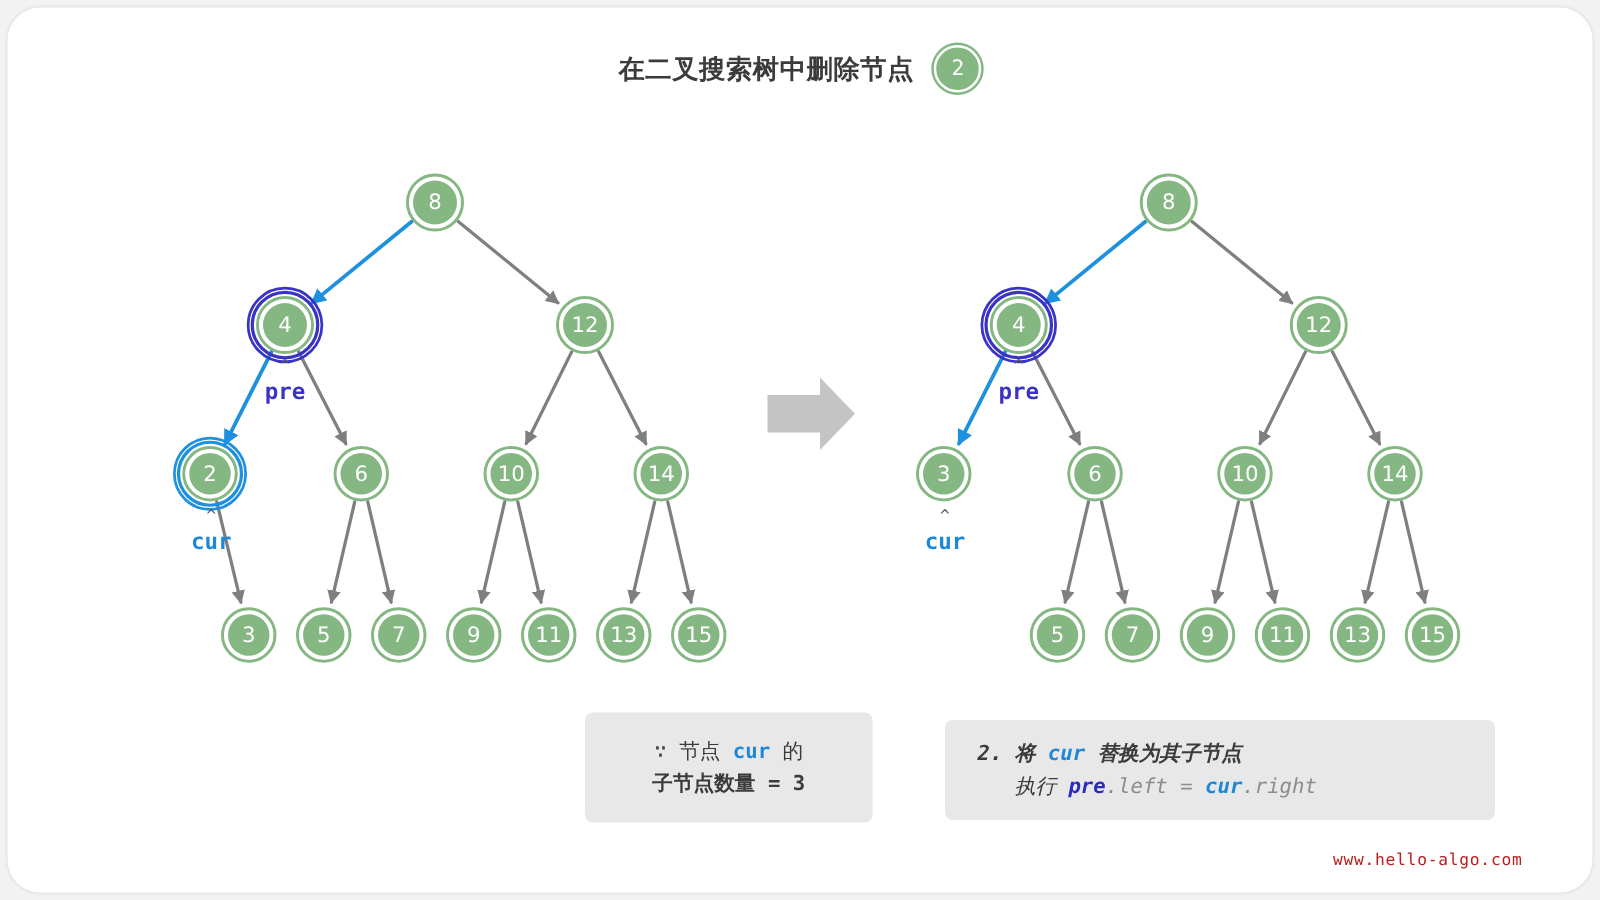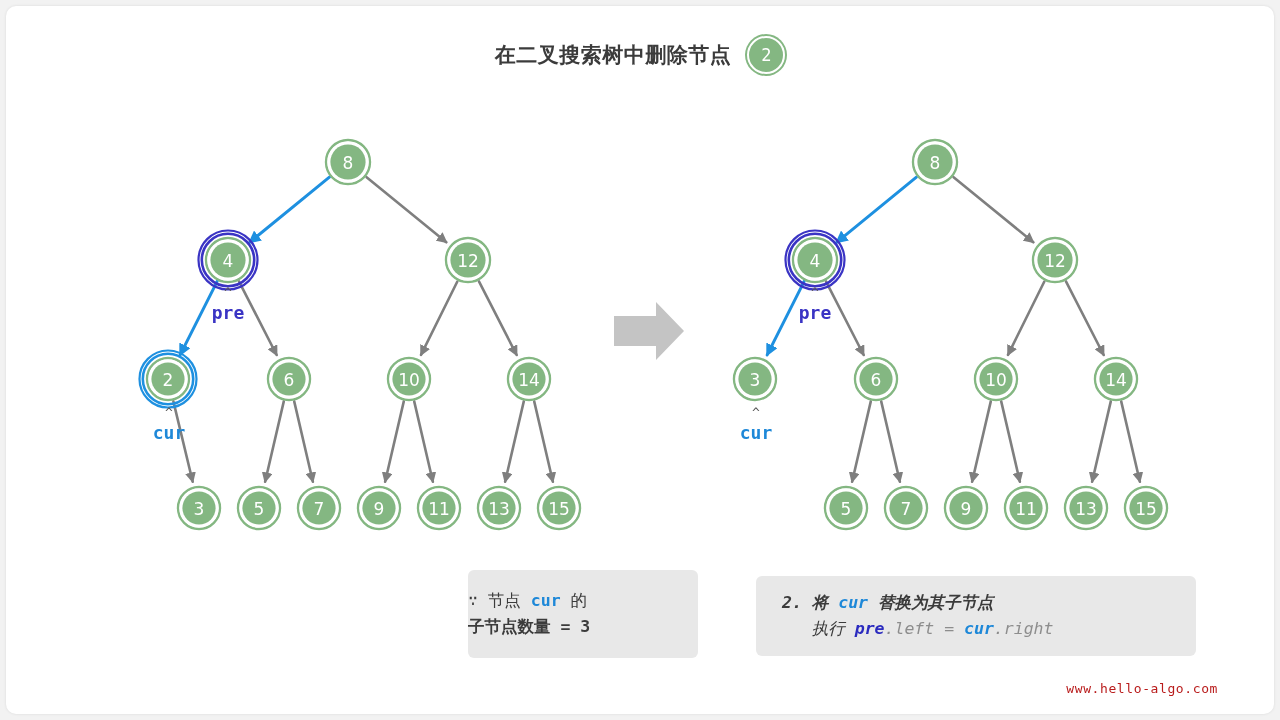--- a/index.html
+++ b/index.html
@@ -18,21 +18,21 @@
     background: #f2f2f2;
     box-sizing: border-box;
   }
   #card {
     position: absolute;
     left: 6px;
     top: 6px;
     width: 1268px;
     height: 708px;
     background: #ffffff;
-    border-radius: 10px;
+    border-radius: 26px;
     box-shadow: 0 0 3px rgba(0,0,0,0.10);
     overflow: hidden;
   }
   #title-row {
     position: absolute;
     left: 0;
     top: 30px;
     width: 1268px;
     display: flex;
     align-items: center;
@@ -82,21 +82,21 @@
   .cap-line {
     white-space: pre;
     line-height: 1.55;
     font-size: 16.5px;
   }
   .bold { font-weight: bold; }
   .code-blue { color: #1e88d8; font-weight: bold; font-family: "DejaVu Sans Mono", monospace; }
   .code-purple { color: #2b2bbf; font-weight: bold; font-family: "DejaVu Sans Mono", monospace; }
   .code-gray { color: #8d8d8d; font-family: "DejaVu Sans Mono", monospace; }
   #cap1 { left: 136px; top: 586px; width: 258px; height: 48px; align-items: center; }
-  #cap2 { left: 462px; top: 564px; width: 230px; height: 88px; }
+  #cap2 { left: 462px; top: 564px; width: 230px; height: 88px; align-items: center; }
   #cap3 { left: 750px; top: 570px; width: 440px; height: 80px; padding-left: 26px; font-style: italic; }
   #watermark {
     position: absolute;
     right: 56px;
     bottom: 18px;
     font-family: "DejaVu Sans Mono", monospace;
     font-size: 13px;
     color: #b91c1c;
     letter-spacing: 0.6px;
   }

